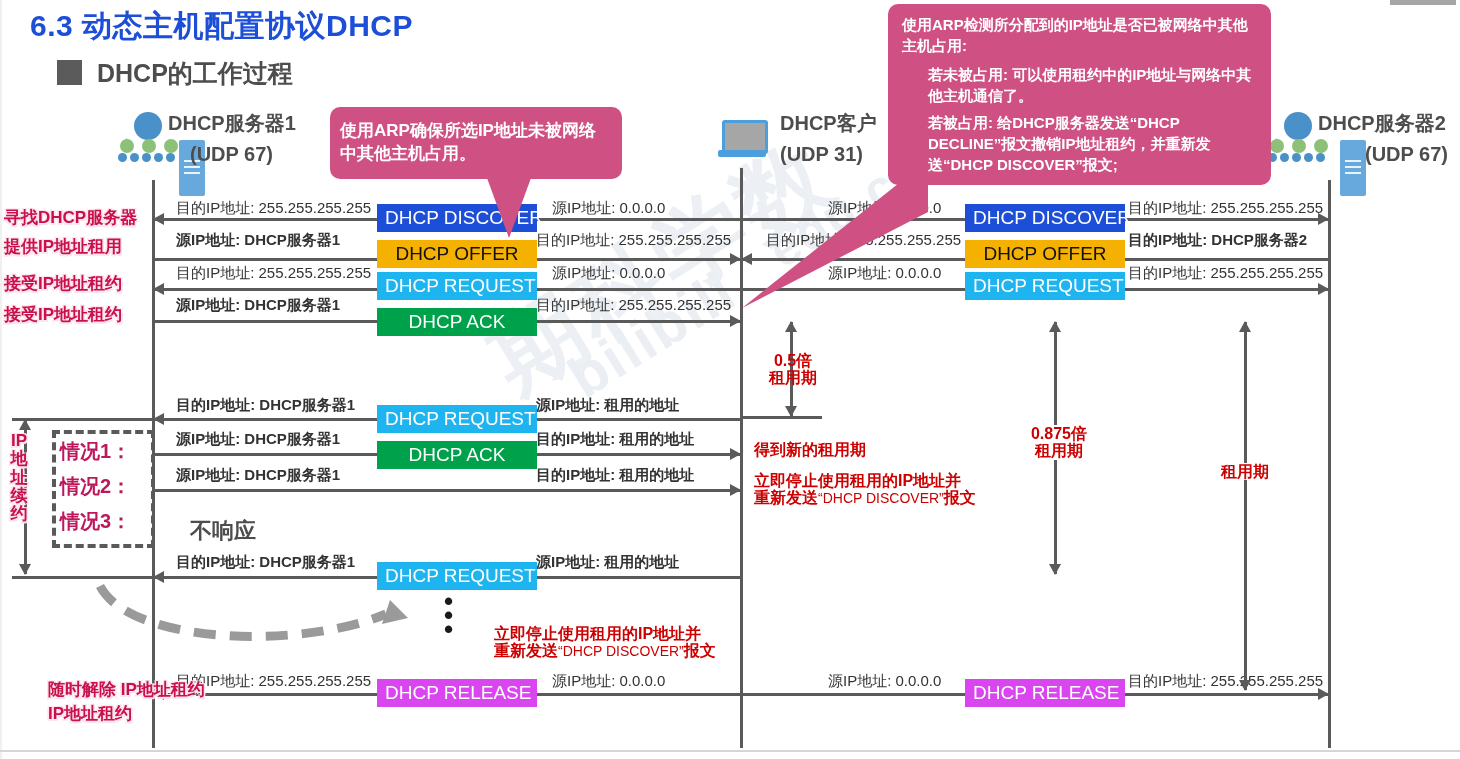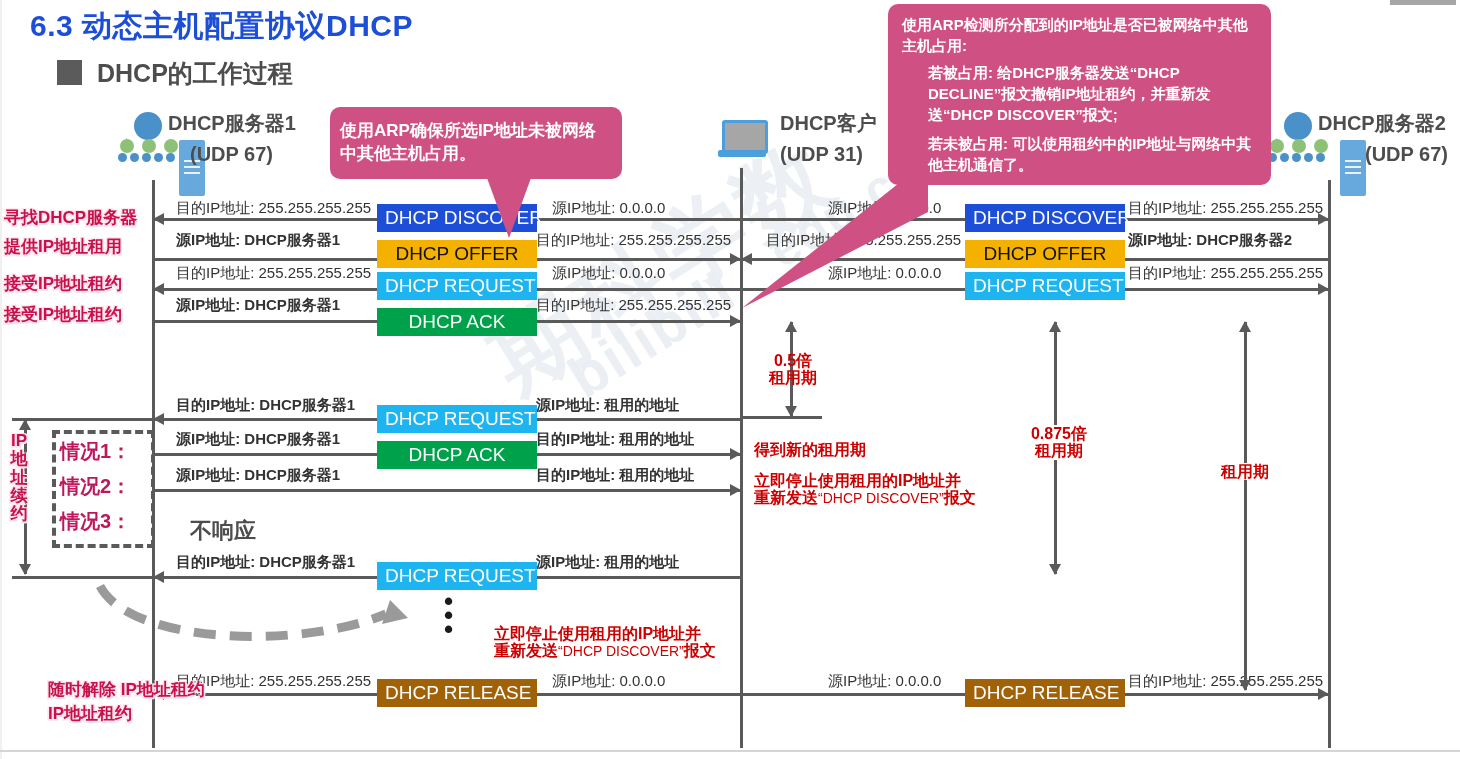--- a/index.html
+++ b/index.html
@@ -46,21 +46,21 @@
   .arrow.right:before{right:-1px;border-width:6px 0 6px 11px;border-color:transparent transparent transparent #5a5a5a;}
 
   .addr{position:absolute;font-size:15px;color:#333;white-space:nowrap;}
 
   .msg{position:absolute;text-align:center;font-size:19px;padding:4px 8px;white-space:nowrap;line-height:1.05;}
   .m-discover{background:#1d4ed8;color:#fff;}
   .m-offer{background:#f5b100;color:#111;}
   .m-request{background:#1eb4f0;color:#fff;}
   .m-ack{background:#00a14b;color:#fff;}
   .m-nack{background:#d9d9d9;color:#111;}
-  .m-release{background:#a16207;color:#fff;}
+  .m-release{background:#d946ef;color:#fff;}
 
   
   .stage-lbl{position:absolute;font-size:17px;font-weight:bold;color:#c8104a;white-space:nowrap;
              text-shadow:-1.5px -1.5px 0 #fde4ee,1.5px -1.5px 0 #fde4ee,-1.5px 1.5px 0 #fde4ee,1.5px 1.5px 0 #fde4ee;}
 
   
   .vlabel{position:absolute;font-size:17px;font-weight:bold;color:#c8104a;line-height:1.08;text-align:center;width:26px;
           text-shadow:-1.5px -1.5px 0 #fde4ee,1.5px -1.5px 0 #fde4ee,-1.5px 1.5px 0 #fde4ee,1.5px 1.5px 0 #fde4ee;}
 
   
@@ -172,21 +172,21 @@
   <div class="addr" style="left:828px;top:199px;">源IP地址:   0.0.0.0</div>
   <div class="addr" style="left:1128px;top:199px;">目的IP地址: 255.255.255.255</div>
   <div class="msg m-discover" style="left:377px;top:204px;width:144px;">DHCP DISCOVER</div>
   <div class="msg m-discover" style="left:965px;top:204px;width:144px;">DHCP DISCOVER</div>
 
   <div class="arrow right" style="left:154px;top:258px;width:586px;"></div>
   <div class="arrow left" style="left:742px;top:258px;width:586px;"></div>
   <div class="addr" style="left:176px;top:231px;font-weight:bold;">源IP地址: DHCP服务器1</div>
   <div class="addr" style="left:536px;top:231px;">目的IP地址: 255.255.255.255</div>
   <div class="addr" style="left:766px;top:231px;">目的IP地址: 255.255.255.255</div>
-  <div class="addr" style="left:1128px;top:231px;font-weight:bold;">源IP地址: DHCP服务器2</div>
+  <div class="addr" style="left:1128px;top:231px;font-weight:bold;">目的IP地址: DHCP服务器2</div>
   <div class="msg m-offer" style="left:377px;top:240px;width:144px;">DHCP OFFER</div>
   <div class="msg m-offer" style="left:965px;top:240px;width:144px;">DHCP OFFER</div>
 
   <div class="arrow left" style="left:154px;top:288px;width:586px;"></div>
   <div class="arrow right" style="left:742px;top:288px;width:586px;"></div>
   <div class="addr" style="left:176px;top:264px;">目的IP地址: 255.255.255.255</div>
   <div class="addr" style="left:552px;top:264px;">源IP地址:   0.0.0.0</div>
   <div class="addr" style="left:828px;top:264px;">源IP地址:   0.0.0.0</div>
   <div class="addr" style="left:1128px;top:264px;">目的IP地址: 255.255.255.255</div>
   <div class="msg m-request" style="left:377px;top:272px;width:144px;">DHCP REQUEST</div>
@@ -279,17 +279,17 @@
   </div>
 
   <div class="tail1"></div>
   <div class="callout c1">使用ARP确保所选IP地址未被网络中其他主机占用。</div>
 
   <svg class="tail2" style="position:absolute;left:742px;top:150px;width:190px;height:160px;border:0;" viewBox="0 0 190 160">
     <polygon points="0,158 186,10 186,62" fill="#cf5183"></polygon>
   </svg>
   <div class="callout c2">
     <div>使用ARP检测所分配到的IP地址是否已被网络中其他主机占用:</div>
+    <div class="ind" style="margin-top:8px;">若未被占用: 可以使用租约中的IP地址与网络中其他主机通信了。</div>
     <div class="ind" style="margin-top:6px;">若被占用: 给DHCP服务器发送“DHCP DECLINE”报文撤销IP地址租约，并重新发送“DHCP DISCOVER”报文;</div>
-    <div class="ind" style="margin-top:8px;">若未被占用: 可以使用租约中的IP地址与网络中其他主机通信了。</div>
   </div>
 
 </div>
 
 </body></html>

